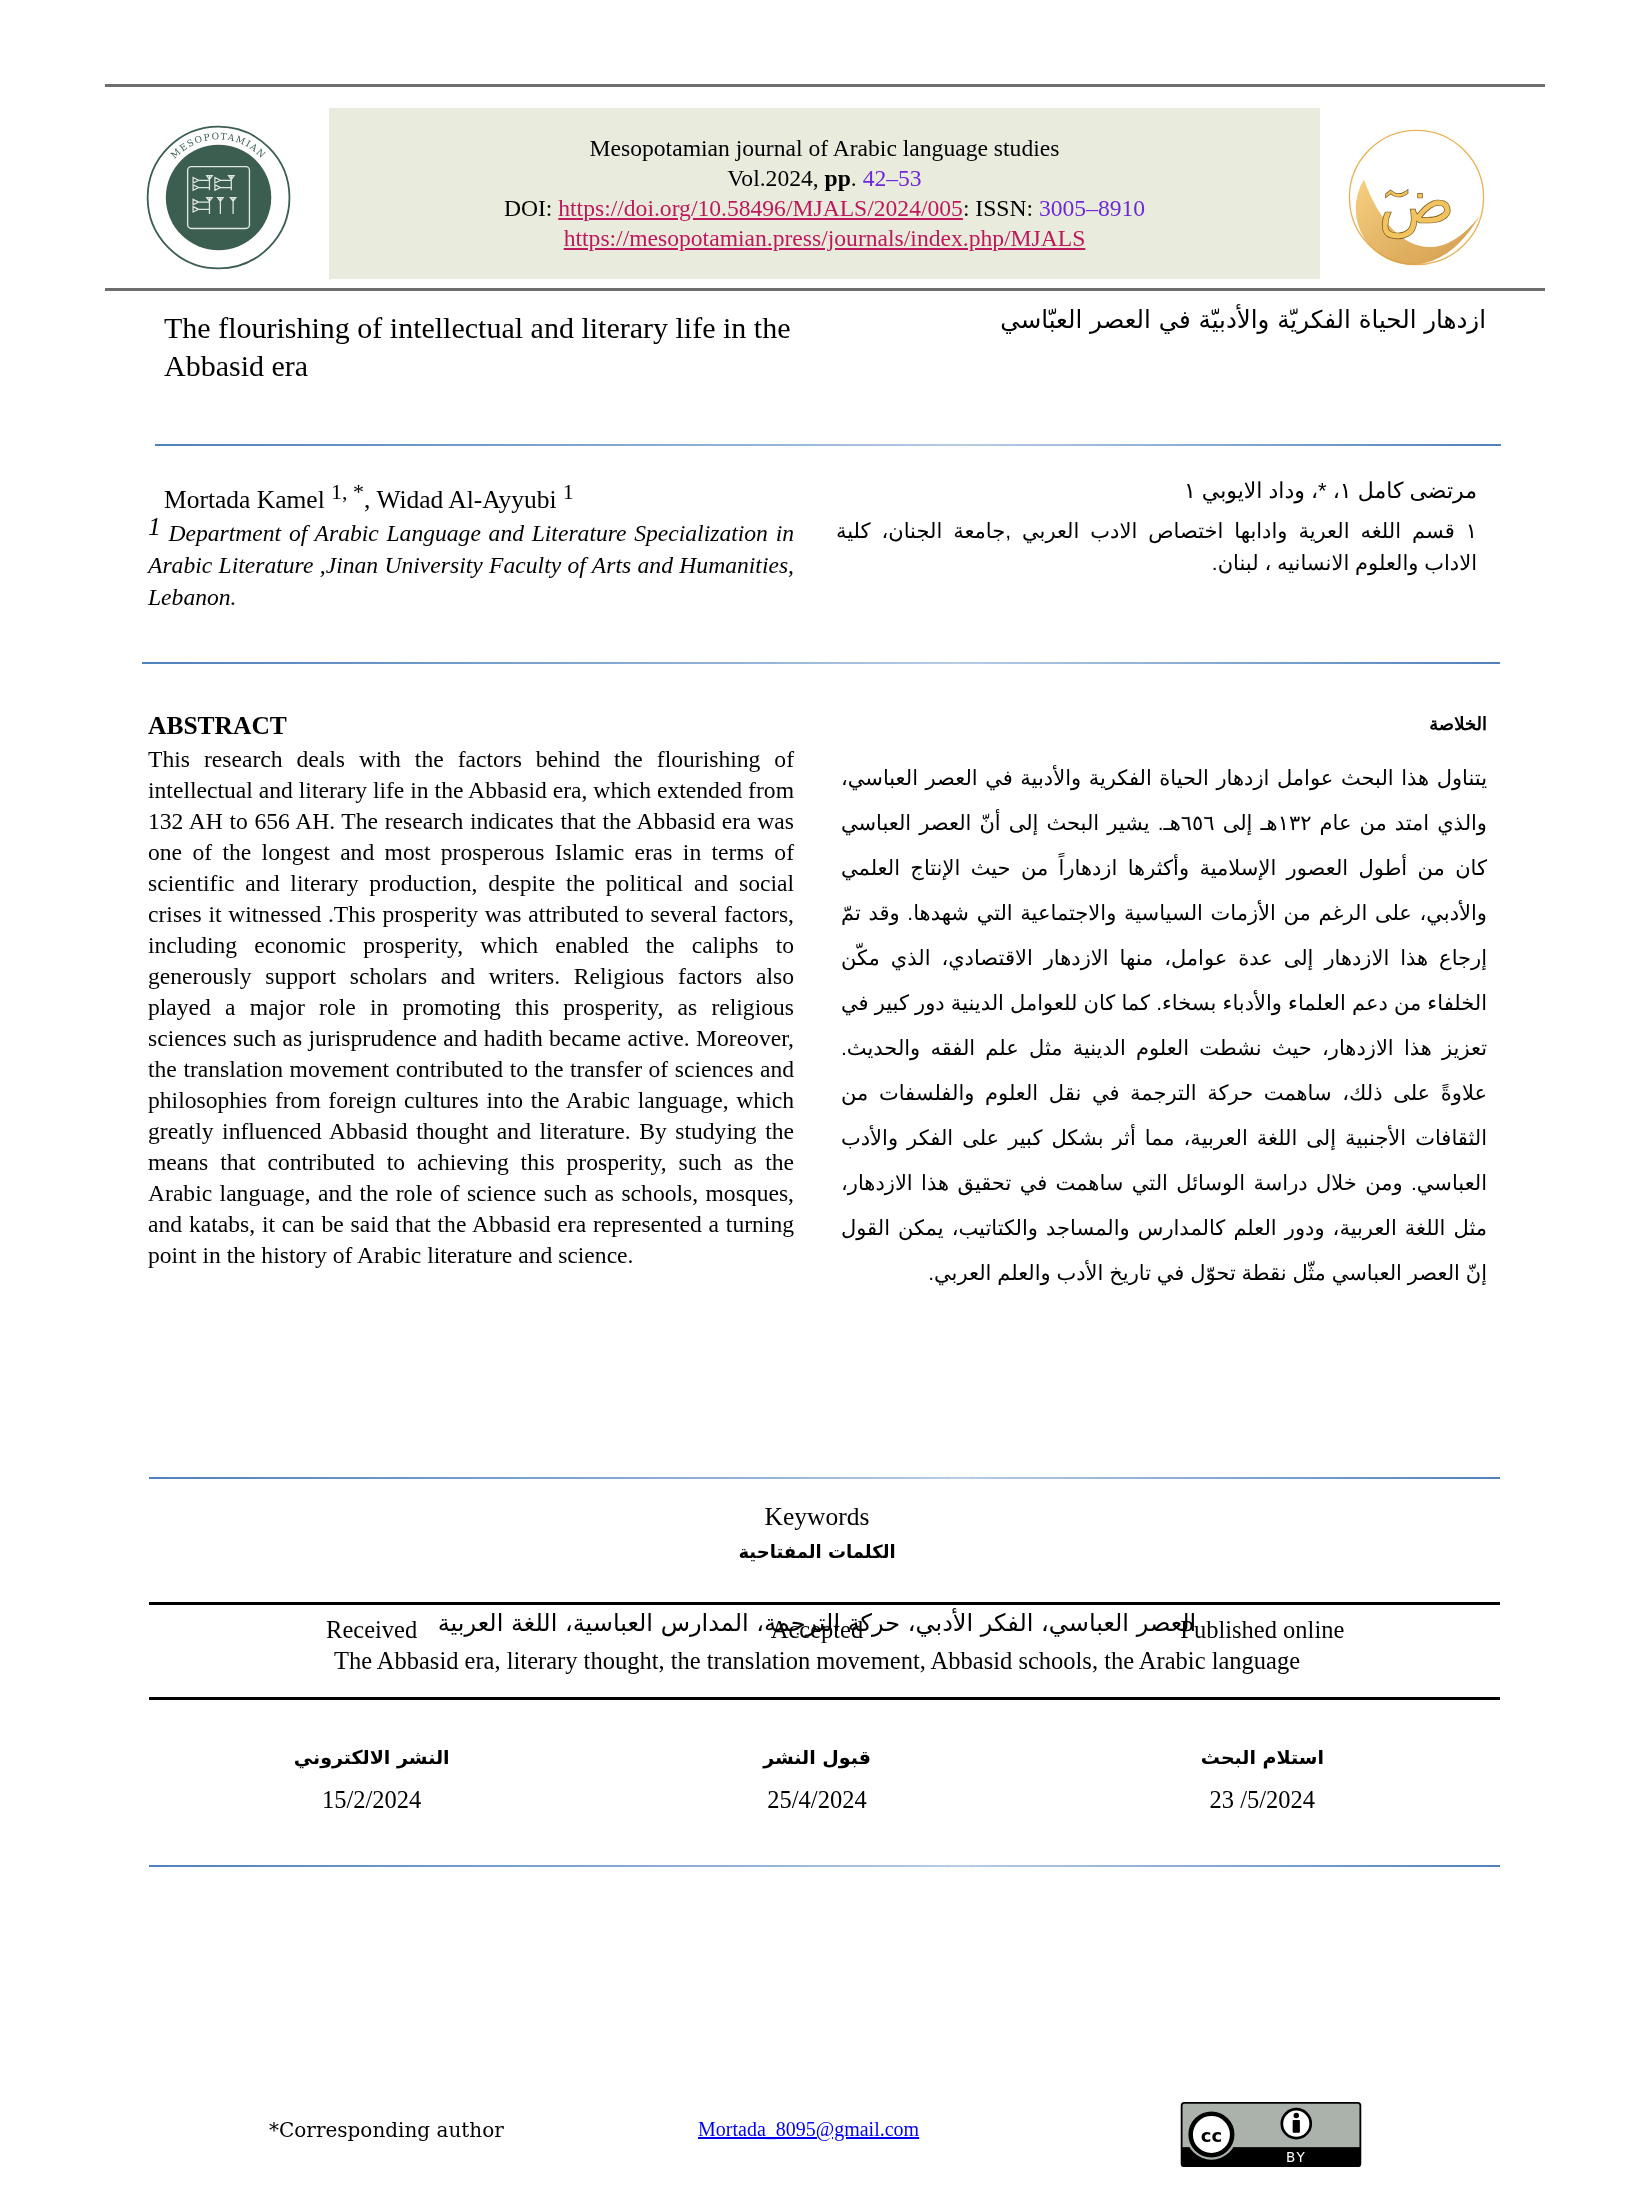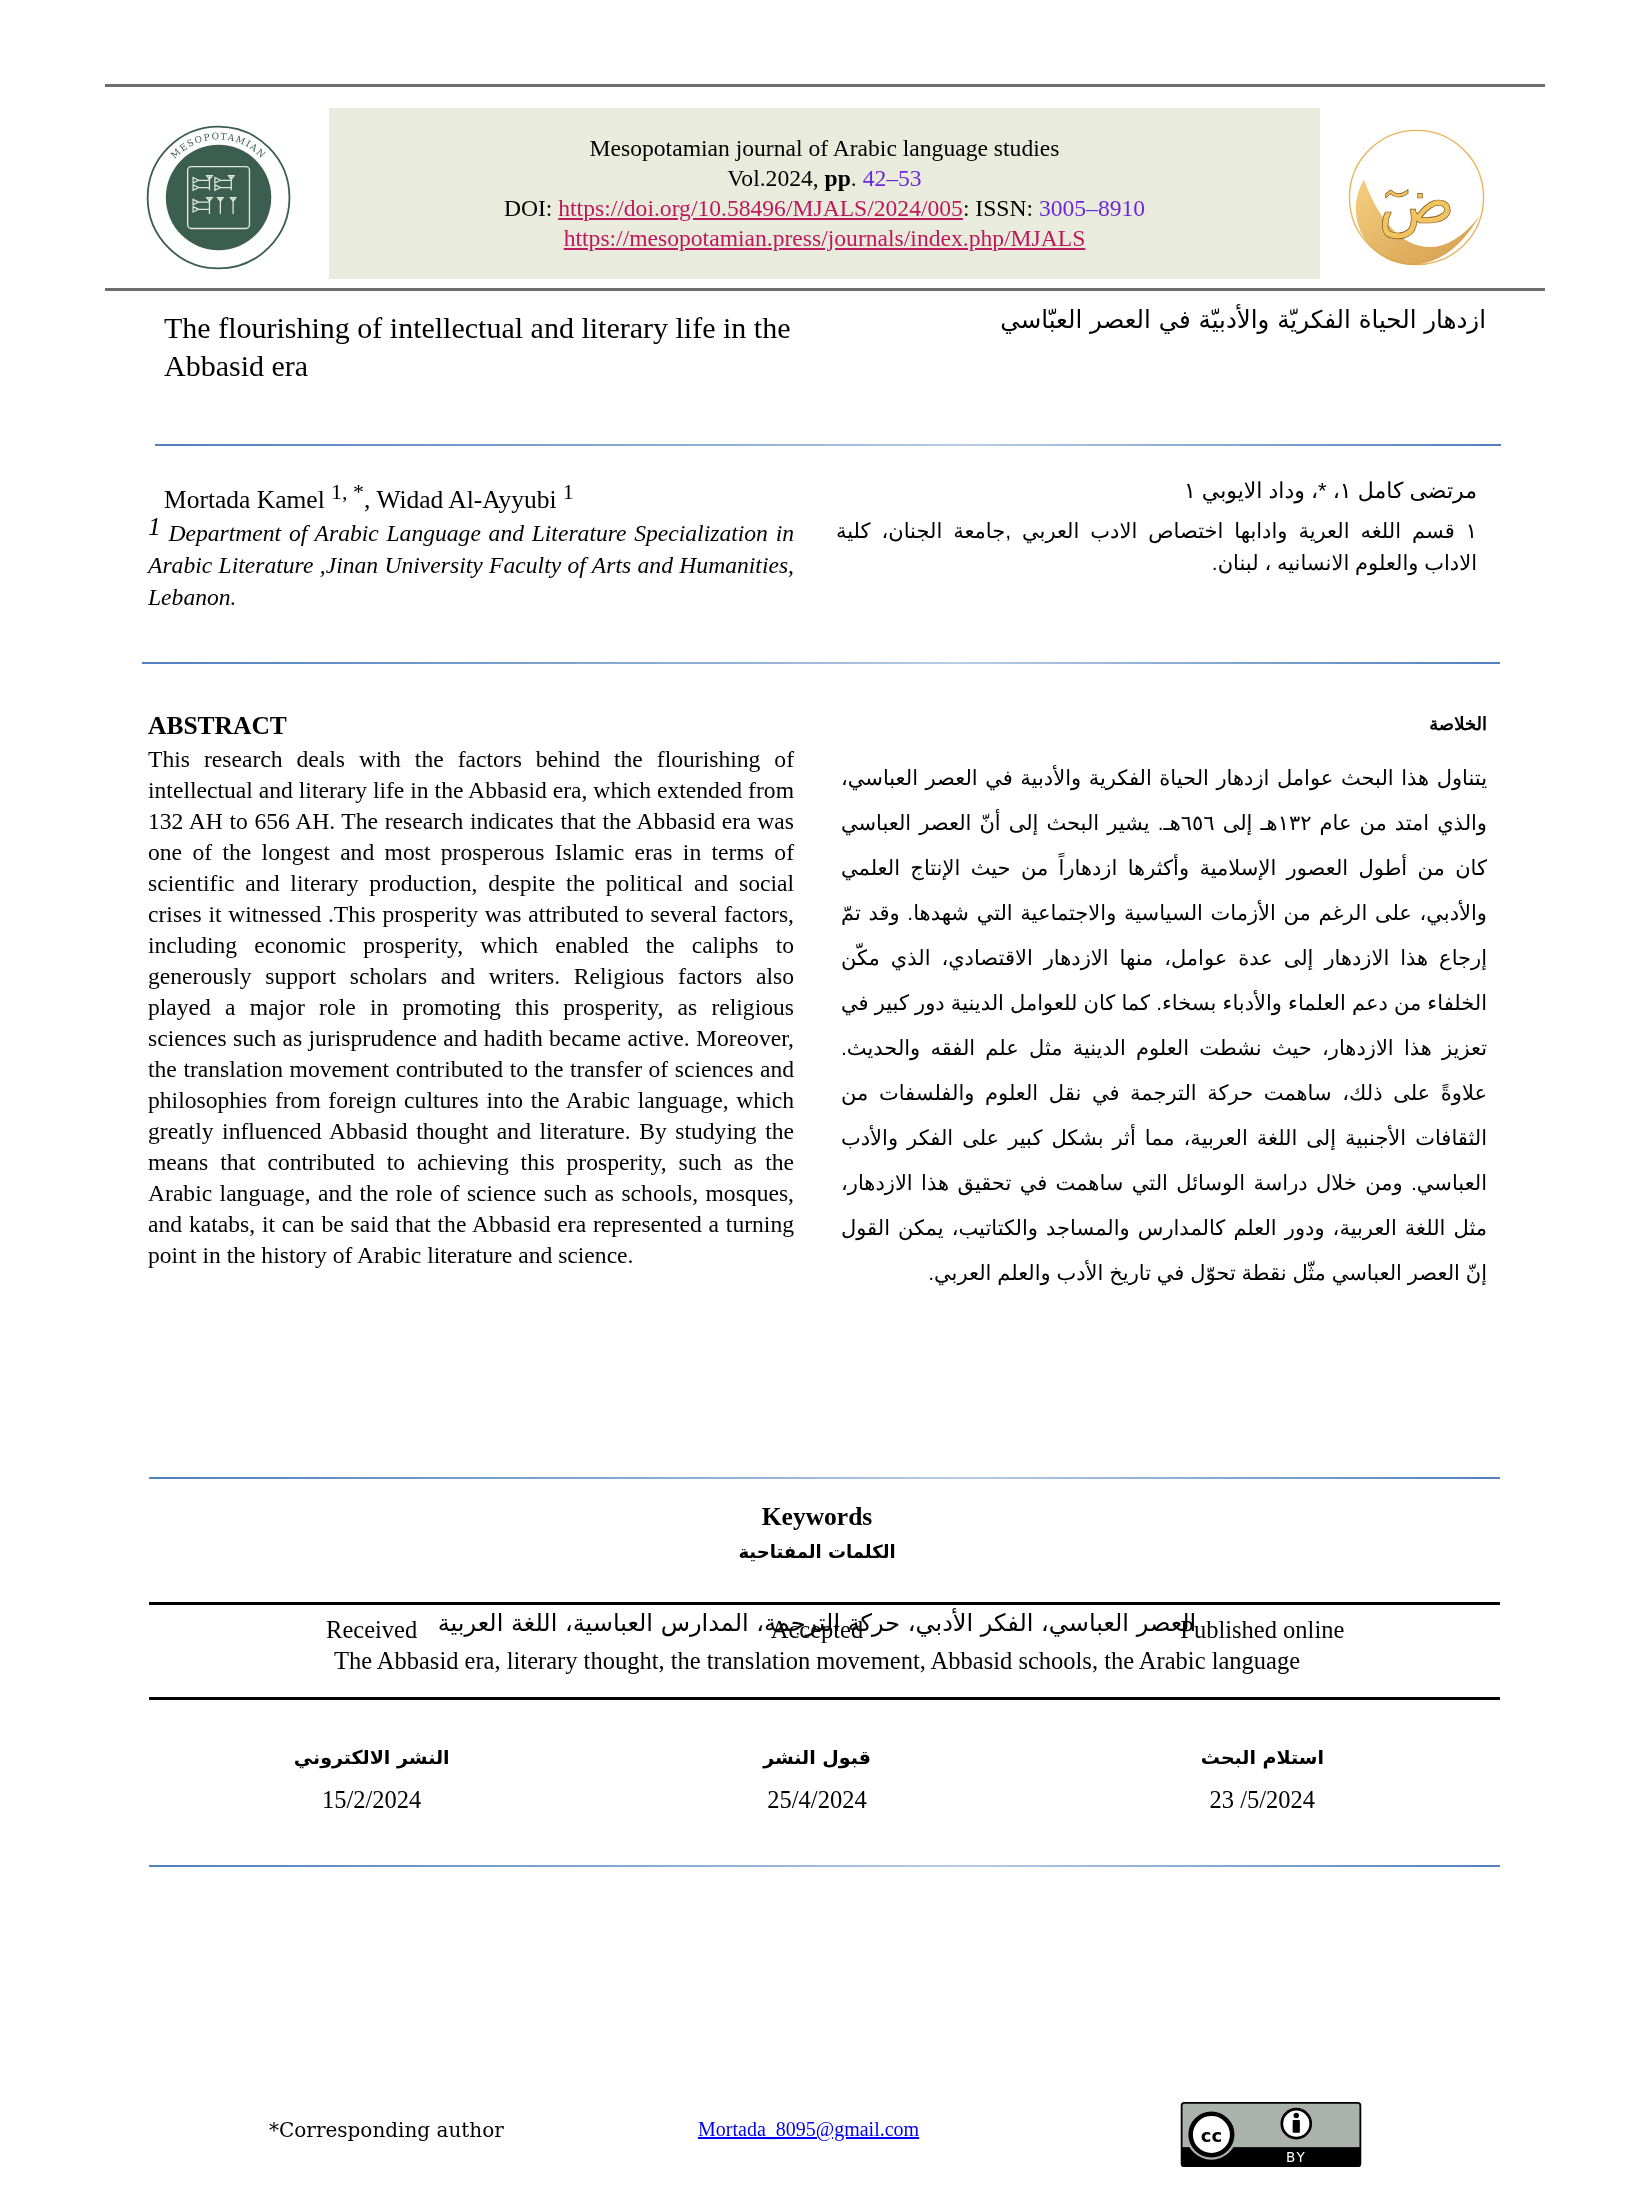--- a/index.html
+++ b/index.html
@@ -27,21 +27,21 @@
   .affil-ar { left:836px; top:515px; width:641px; direction:rtl; text-align:justify; text-align-last:right;
               font-family:"Liberation Sans", sans-serif; font-size:21px; line-height:32px; }
   .abs-head-en { left:148px; top:711px; font-weight:bold; font-size:25.5px; }
   .abs-body-en { left:148px; top:744px; width:646px; font-size:23.6px; line-height:31px;
                  text-align:justify; text-align-last:left; }
   .abs-head-ar { left:1255px; top:713px; width:232px; direction:rtl; text-align:right;
                  font-family:"Liberation Sans", sans-serif; font-weight:bold; font-size:18px; }
   .abs-body-ar { left:841px; top:755px; width:646px; direction:rtl; text-align:justify; text-align-last:right;
                  font-family:"Liberation Sans", sans-serif; font-size:21px; line-height:45px; }
   .center-block { left:149px; width:1336px; text-align:center; }
-  .kw-head { top:1502px; font-weight:bold; font-size:25.5px; }
+  .kw-head { top:1502px; font-weight:normal; font-size:25.5px; }
   .kw-head-ar { top:1541px; font-family:"DejaVu Sans", sans-serif; font-weight:bold; font-size:18px; direction:rtl; }
   .kw-ar { top:1609px; font-family:"DejaVu Sans", sans-serif; font-size:24px; direction:rtl; }
   .kw-en { top:1647px; font-size:24.5px; }
   .dates-row { position:absolute; left:149px; width:1336px; display:flex; }
   .dates-col { flex:1; text-align:center; }
   .dates-label { top:1616px; font-weight:normal; font-size:24.5px; }
   .dates-label-ar { top:1746px; font-family:"DejaVu Sans", sans-serif; font-weight:bold; font-size:19px; direction:rtl; }
   .dates-val { top:1786px; font-size:24.5px; }
   .footer-note { left:269px; top:2118px; font-family:"DejaVu Serif", serif; font-size:20px; }
   .footer-email { left:698px; top:2118px; font-size:20px; color:#0000ee; text-decoration:underline; }

